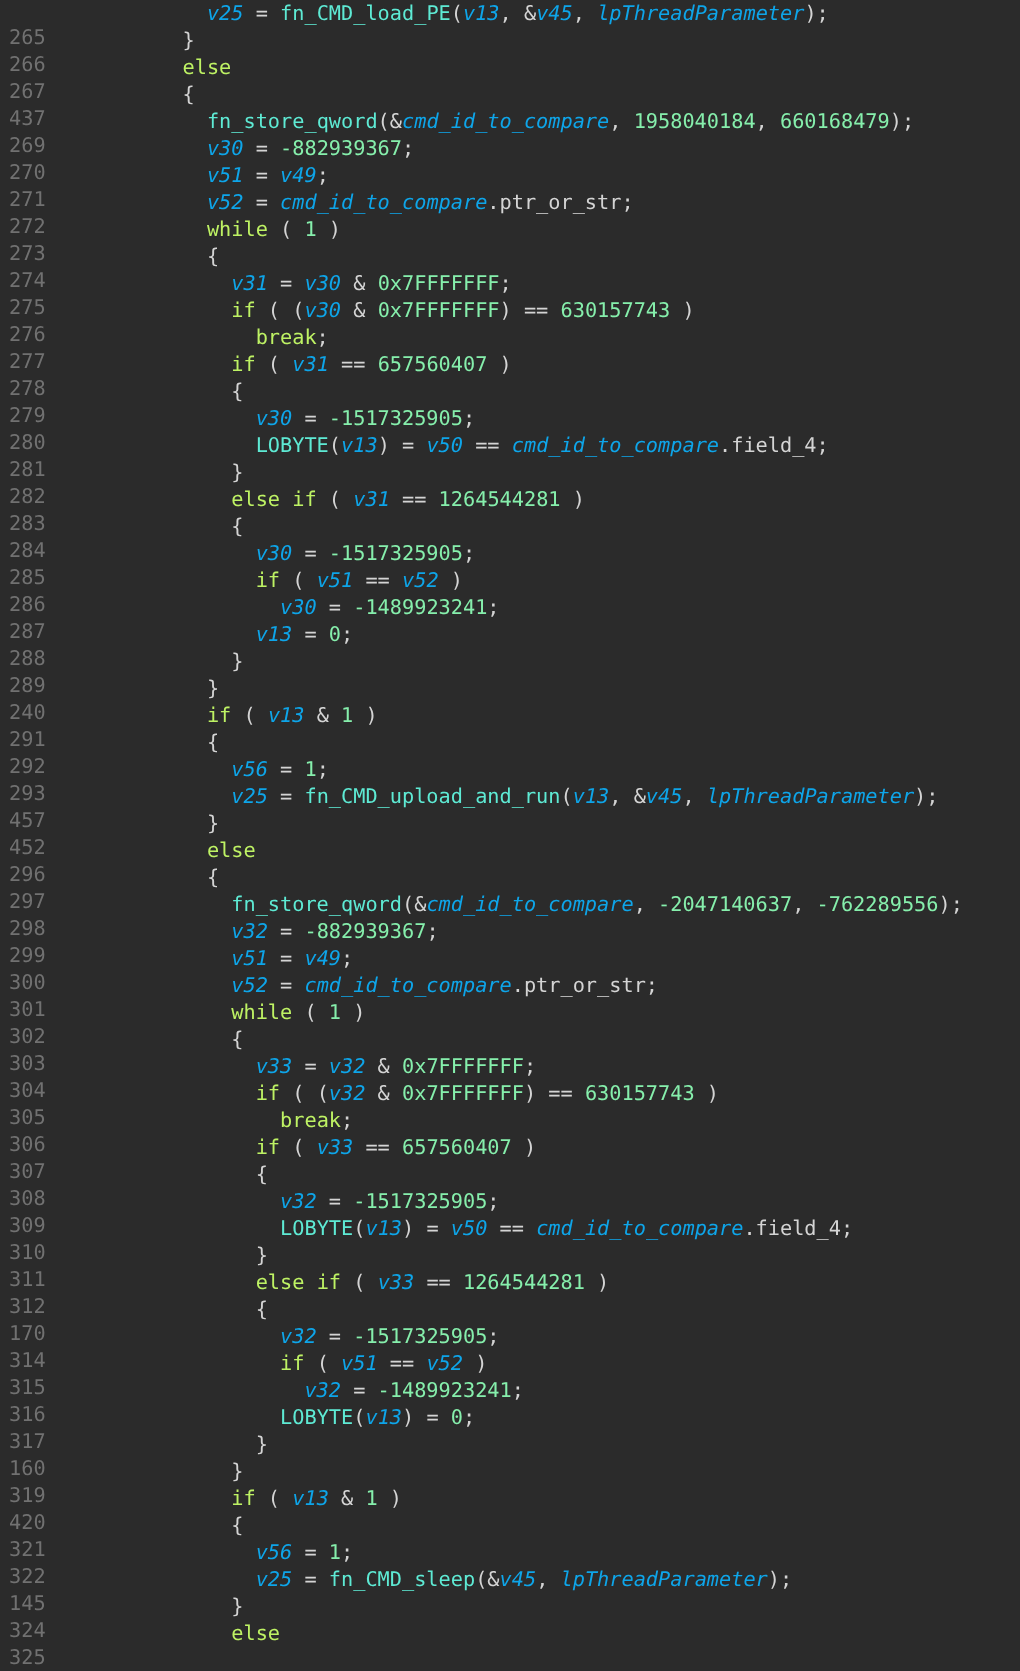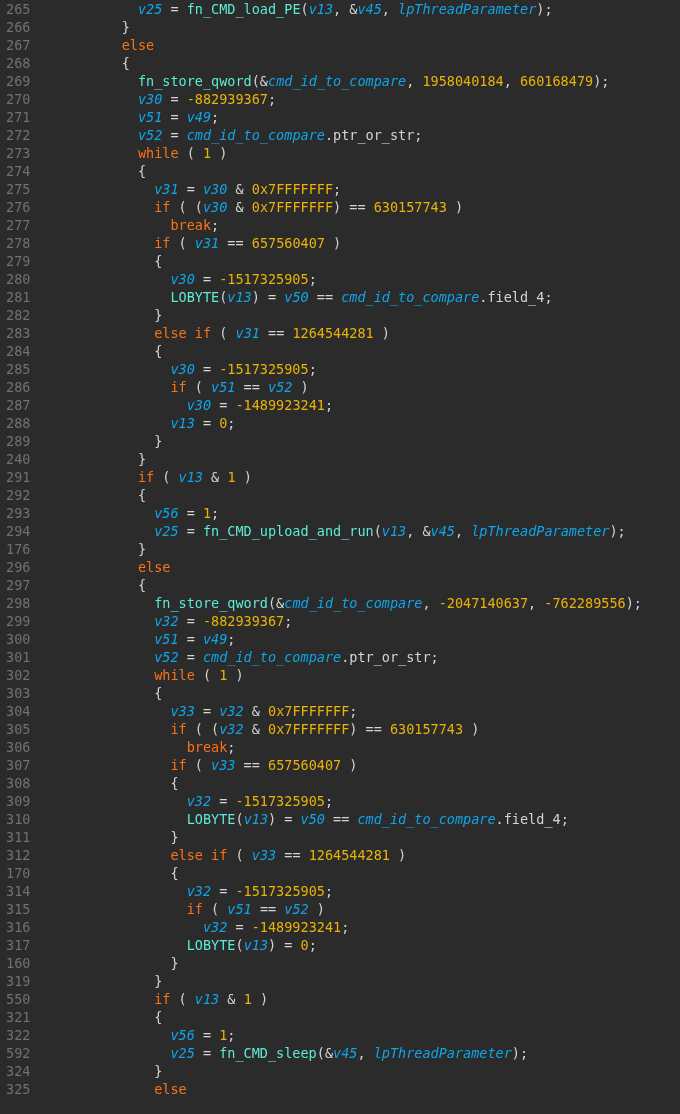--- a/index.html
+++ b/index.html
@@ -15,48 +15,48 @@
   }
   .code-area {
     display: flex;
     flex-direction: row;
     width: 680px;
   }
   .gutter {
     background: #2b2b2b;
     color: #717171;
     text-align: right;
-    padding: 0 10px 0 6px;
+    padding: 16px 10px 0 6px;
     user-select: none;
     flex: 0 0 auto;
   }
   .gutter .ln { height: 18px; }
   .code {
     padding-left: 0px;
     white-space: pre;
   }
   .code .line { height: 18px; }
   
   .c-var  { color: #0ea5e9; font-style: italic; }  
   .c-func { color: #5eead4; }  
-  .c-num  { color: #eab308; }  
-  .c-kw   { color: #f97316; }  
+  .c-num  { color: #86efac; }  
+  .c-kw   { color: #bef264; }  
   .c-punc { color: #d4d4d4; }
   .c-member{ color: #d4d4d4;}  
   .ind { display:inline-block; }  
 </style>
 </head>
 <body>
 
 <div class="code-area">
   <div class="gutter" id="gutter">
       <div class="ln">265</div>
       <div class="ln">266</div>
       <div class="ln">267</div>
-      <div class="ln">268</div>
+      <div class="ln">437</div>
       <div class="ln">269</div>
       <div class="ln">270</div>
       <div class="ln">271</div>
       <div class="ln">272</div>
       <div class="ln">273</div>
       <div class="ln">274</div>
       <div class="ln">275</div>
       <div class="ln">276</div>
       <div class="ln">277</div>
       <div class="ln">278</div>
@@ -68,22 +68,22 @@
       <div class="ln">284</div>
       <div class="ln">285</div>
       <div class="ln">286</div>
       <div class="ln">287</div>
       <div class="ln">288</div>
       <div class="ln">289</div>
       <div class="ln">240</div>
       <div class="ln">291</div>
       <div class="ln">292</div>
       <div class="ln">293</div>
-      <div class="ln">294</div>
-      <div class="ln">176</div>
+      <div class="ln">457</div>
+      <div class="ln">452</div>
       <div class="ln">296</div>
       <div class="ln">297</div>
       <div class="ln">298</div>
       <div class="ln">299</div>
       <div class="ln">300</div>
       <div class="ln">301</div>
       <div class="ln">302</div>
       <div class="ln">303</div>
       <div class="ln">304</div>
       <div class="ln">305</div>
@@ -94,21 +94,21 @@
       <div class="ln">310</div>
       <div class="ln">311</div>
       <div class="ln">312</div>
       <div class="ln">170</div>
       <div class="ln">314</div>
       <div class="ln">315</div>
       <div class="ln">316</div>
       <div class="ln">317</div>
       <div class="ln">160</div>
       <div class="ln">319</div>
-      <div class="ln">550</div>
+      <div class="ln">420</div>
       <div class="ln">321</div>
       <div class="ln">322</div>
-      <div class="ln">592</div>
+      <div class="ln">145</div>
       <div class="ln">324</div>
       <div class="ln">325</div>
     </div>
   <div class="code" id="code"><div class="line"><span class="ind">            </span><span class="c-var">v25</span><span class="c-punc"> = </span><span class="c-func">fn_CMD_load_PE</span><span class="c-punc">(</span><span class="c-var">v13</span><span class="c-punc">, &amp;</span><span class="c-var">v45</span><span class="c-punc">, </span><span class="c-var">lpThreadParameter</span><span class="c-punc">);</span></div><div class="line"><span class="ind">          </span><span class="c-punc">}</span></div><div class="line"><span class="ind">          </span><span class="c-kw">else</span></div><div class="line"><span class="ind">          </span><span class="c-punc">{</span></div><div class="line"><span class="ind">            </span><span class="c-func">fn_store_qword</span><span class="c-punc">(&amp;</span><span class="c-var">cmd_id_to_compare</span><span class="c-punc">, </span><span class="c-num">1958040184</span><span class="c-punc">, </span><span class="c-num">660168479</span><span class="c-punc">);</span></div><div class="line"><span class="ind">            </span><span class="c-var">v30</span><span class="c-punc"> = </span><span class="c-num">-882939367</span><span class="c-punc">;</span></div><div class="line"><span class="ind">            </span><span class="c-var">v51</span><span class="c-punc"> = </span><span class="c-var">v49</span><span class="c-punc">;</span></div><div class="line"><span class="ind">            </span><span class="c-var">v52</span><span class="c-punc"> = </span><span class="c-var">cmd_id_to_compare</span><span class="c-member">.ptr_or_str</span><span class="c-punc">;</span></div><div class="line"><span class="ind">            </span><span class="c-kw">while</span><span class="c-punc"> ( </span><span class="c-num">1</span><span class="c-punc"> )</span></div><div class="line"><span class="ind">            </span><span class="c-punc">{</span></div><div class="line"><span class="ind">              </span><span class="c-var">v31</span><span class="c-punc"> = </span><span class="c-var">v30</span><span class="c-punc"> &amp; </span><span class="c-num">0x7FFFFFFF</span><span class="c-punc">;</span></div><div class="line"><span class="ind">              </span><span class="c-kw">if</span><span class="c-punc"> ( (</span><span class="c-var">v30</span><span class="c-punc"> &amp; </span><span class="c-num">0x7FFFFFFF</span><span class="c-punc">) == </span><span class="c-num">630157743</span><span class="c-punc"> )</span></div><div class="line"><span class="ind">                </span><span class="c-kw">break</span><span class="c-punc">;</span></div><div class="line"><span class="ind">              </span><span class="c-kw">if</span><span class="c-punc"> ( </span><span class="c-var">v31</span><span class="c-punc"> == </span><span class="c-num">657560407</span><span class="c-punc"> )</span></div><div class="line"><span class="ind">              </span><span class="c-punc">{</span></div><div class="line"><span class="ind">                </span><span class="c-var">v30</span><span class="c-punc"> = </span><span class="c-num">-1517325905</span><span class="c-punc">;</span></div><div class="line"><span class="ind">                </span><span class="c-func">LOBYTE</span><span class="c-punc">(</span><span class="c-var">v13</span><span class="c-punc">) = </span><span class="c-var">v50</span><span class="c-punc"> == </span><span class="c-var">cmd_id_to_compare</span><span class="c-member">.field_4</span><span class="c-punc">;</span></div><div class="line"><span class="ind">              </span><span class="c-punc">}</span></div><div class="line"><span class="ind">              </span><span class="c-kw">else</span><span class="c-punc"> </span><span class="c-kw">if</span><span class="c-punc"> ( </span><span class="c-var">v31</span><span class="c-punc"> == </span><span class="c-num">1264544281</span><span class="c-punc"> )</span></div><div class="line"><span class="ind">              </span><span class="c-punc">{</span></div><div class="line"><span class="ind">                </span><span class="c-var">v30</span><span class="c-punc"> = </span><span class="c-num">-1517325905</span><span class="c-punc">;</span></div><div class="line"><span class="ind">                </span><span class="c-kw">if</span><span class="c-punc"> ( </span><span class="c-var">v51</span><span class="c-punc"> == </span><span class="c-var">v52</span><span class="c-punc"> )</span></div><div class="line"><span class="ind">                  </span><span class="c-var">v30</span><span class="c-punc"> = </span><span class="c-num">-1489923241</span><span class="c-punc">;</span></div><div class="line"><span class="ind">                </span><span class="c-var">v13</span><span class="c-punc"> = </span><span class="c-num">0</span><span class="c-punc">;</span></div><div class="line"><span class="ind">              </span><span class="c-punc">}</span></div><div class="line"><span class="ind">            </span><span class="c-punc">}</span></div><div class="line"><span class="ind">            </span><span class="c-kw">if</span><span class="c-punc"> ( </span><span class="c-var">v13</span><span class="c-punc"> &amp; </span><span class="c-num">1</span><span class="c-punc"> )</span></div><div class="line"><span class="ind">            </span><span class="c-punc">{</span></div><div class="line"><span class="ind">              </span><span class="c-var">v56</span><span class="c-punc"> = </span><span class="c-num">1</span><span class="c-punc">;</span></div><div class="line"><span class="ind">              </span><span class="c-var">v25</span><span class="c-punc"> = </span><span class="c-func">fn_CMD_upload_and_run</span><span class="c-punc">(</span><span class="c-var">v13</span><span class="c-punc">, &amp;</span><span class="c-var">v45</span><span class="c-punc">, </span><span class="c-var">lpThreadParameter</span><span class="c-punc">);</span></div><div class="line"><span class="ind">            </span><span class="c-punc">}</span></div><div class="line"><span class="ind">            </span><span class="c-kw">else</span></div><div class="line"><span class="ind">            </span><span class="c-punc">{</span></div><div class="line"><span class="ind">              </span><span class="c-func">fn_store_qword</span><span class="c-punc">(&amp;</span><span class="c-var">cmd_id_to_compare</span><span class="c-punc">, </span><span class="c-num">-2047140637</span><span class="c-punc">, </span><span class="c-num">-762289556</span><span class="c-punc">);</span></div><div class="line"><span class="ind">              </span><span class="c-var">v32</span><span class="c-punc"> = </span><span class="c-num">-882939367</span><span class="c-punc">;</span></div><div class="line"><span class="ind">              </span><span class="c-var">v51</span><span class="c-punc"> = </span><span class="c-var">v49</span><span class="c-punc">;</span></div><div class="line"><span class="ind">              </span><span class="c-var">v52</span><span class="c-punc"> = </span><span class="c-var">cmd_id_to_compare</span><span class="c-member">.ptr_or_str</span><span class="c-punc">;</span></div><div class="line"><span class="ind">              </span><span class="c-kw">while</span><span class="c-punc"> ( </span><span class="c-num">1</span><span class="c-punc"> )</span></div><div class="line"><span class="ind">              </span><span class="c-punc">{</span></div><div class="line"><span class="ind">                </span><span class="c-var">v33</span><span class="c-punc"> = </span><span class="c-var">v32</span><span class="c-punc"> &amp; </span><span class="c-num">0x7FFFFFFF</span><span class="c-punc">;</span></div><div class="line"><span class="ind">                </span><span class="c-kw">if</span><span class="c-punc"> ( (</span><span class="c-var">v32</span><span class="c-punc"> &amp; </span><span class="c-num">0x7FFFFFFF</span><span class="c-punc">) == </span><span class="c-num">630157743</span><span class="c-punc"> )</span></div><div class="line"><span class="ind">                  </span><span class="c-kw">break</span><span class="c-punc">;</span></div><div class="line"><span class="ind">                </span><span class="c-kw">if</span><span class="c-punc"> ( </span><span class="c-var">v33</span><span class="c-punc"> == </span><span class="c-num">657560407</span><span class="c-punc"> )</span></div><div class="line"><span class="ind">                </span><span class="c-punc">{</span></div><div class="line"><span class="ind">                  </span><span class="c-var">v32</span><span class="c-punc"> = </span><span class="c-num">-1517325905</span><span class="c-punc">;</span></div><div class="line"><span class="ind">                  </span><span class="c-func">LOBYTE</span><span class="c-punc">(</span><span class="c-var">v13</span><span class="c-punc">) = </span><span class="c-var">v50</span><span class="c-punc"> == </span><span class="c-var">cmd_id_to_compare</span><span class="c-member">.field_4</span><span class="c-punc">;</span></div><div class="line"><span class="ind">                </span><span class="c-punc">}</span></div><div class="line"><span class="ind">                </span><span class="c-kw">else</span><span class="c-punc"> </span><span class="c-kw">if</span><span class="c-punc"> ( </span><span class="c-var">v33</span><span class="c-punc"> == </span><span class="c-num">1264544281</span><span class="c-punc"> )</span></div><div class="line"><span class="ind">                </span><span class="c-punc">{</span></div><div class="line"><span class="ind">                  </span><span class="c-var">v32</span><span class="c-punc"> = </span><span class="c-num">-1517325905</span><span class="c-punc">;</span></div><div class="line"><span class="ind">                  </span><span class="c-kw">if</span><span class="c-punc"> ( </span><span class="c-var">v51</span><span class="c-punc"> == </span><span class="c-var">v52</span><span class="c-punc"> )</span></div><div class="line"><span class="ind">                    </span><span class="c-var">v32</span><span class="c-punc"> = </span><span class="c-num">-1489923241</span><span class="c-punc">;</span></div><div class="line"><span class="ind">                  </span><span class="c-func">LOBYTE</span><span class="c-punc">(</span><span class="c-var">v13</span><span class="c-punc">) = </span><span class="c-num">0</span><span class="c-punc">;</span></div><div class="line"><span class="ind">                </span><span class="c-punc">}</span></div><div class="line"><span class="ind">              </span><span class="c-punc">}</span></div><div class="line"><span class="ind">              </span><span class="c-kw">if</span><span class="c-punc"> ( </span><span class="c-var">v13</span><span class="c-punc"> &amp; </span><span class="c-num">1</span><span class="c-punc"> )</span></div><div class="line"><span class="ind">              </span><span class="c-punc">{</span></div><div class="line"><span class="ind">                </span><span class="c-var">v56</span><span class="c-punc"> = </span><span class="c-num">1</span><span class="c-punc">;</span></div><div class="line"><span class="ind">                </span><span class="c-var">v25</span><span class="c-punc"> = </span><span class="c-func">fn_CMD_sleep</span><span class="c-punc">(&amp;</span><span class="c-var">v45</span><span class="c-punc">, </span><span class="c-var">lpThreadParameter</span><span class="c-punc">);</span></div><div class="line"><span class="ind">              </span><span class="c-punc">}</span></div><div class="line"><span class="ind">              </span><span class="c-kw">else</span></div></div>
 </div>
 
 </body></html>

